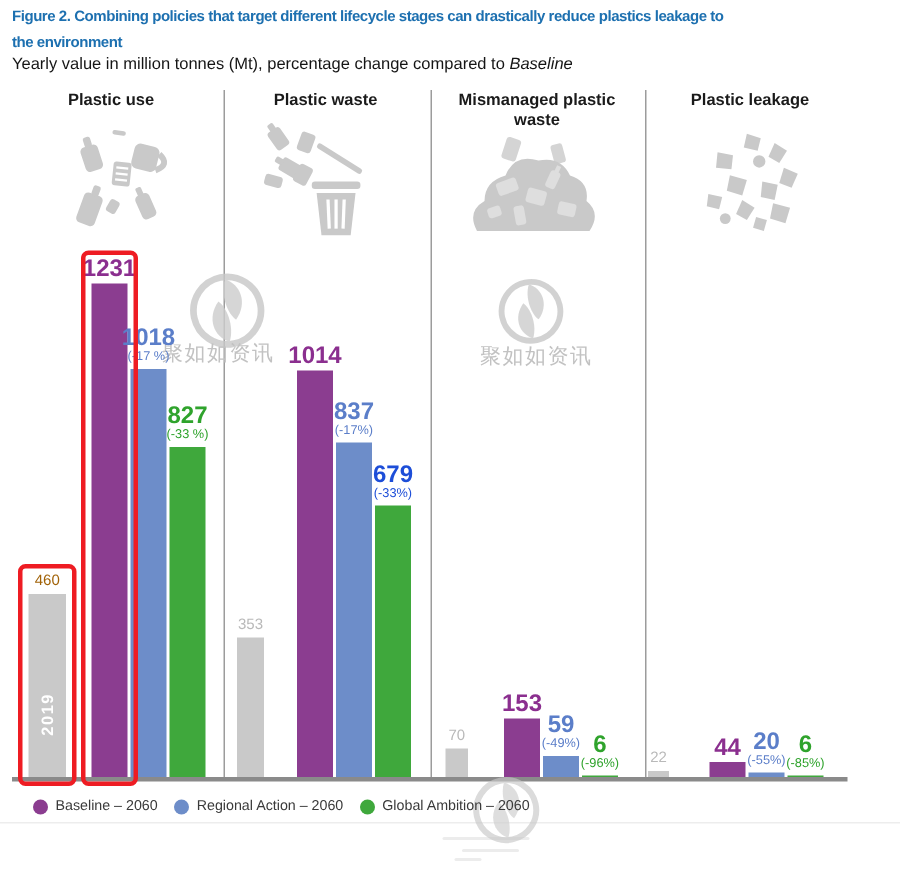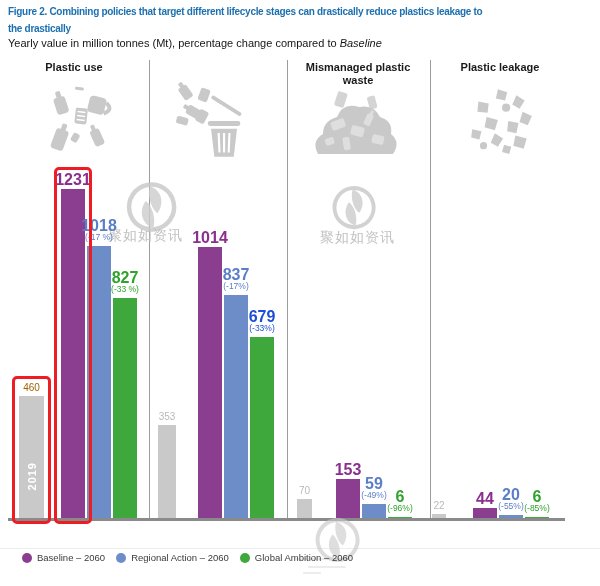--- a/index.html
+++ b/index.html
@@ -20,38 +20,38 @@
   .bar{position:absolute;z-index:4;}
   .bar-label{position:absolute;text-align:center;z-index:5;line-height:13px;}
   .bar-label .val{display:block;font-weight:bold;font-size:16px;line-height:13px;}
   .bar-label .pct{display:block;font-size:8.5px;line-height:11px;}
   .bar-label.gray .val{font-weight:normal;font-size:10px;line-height:12px;}
   .inside-label{position:absolute;bottom:30px;left:50%;writing-mode:vertical-rl;
     transform:translateX(-50%) rotate(180deg);color:#fff;font-weight:bold;font-size:11px;
     letter-spacing:1px;z-index:5;}
   .axis{position:absolute;left:8px;top:518px;width:557px;height:3px;background:#8a8a8a;z-index:6;}
   .hl-box{position:absolute;border:3px solid #ee1c23;border-radius:5px;z-index:20;background:transparent;}
-  .legend{position:absolute;left:22px;top:532px;display:flex;align-items:center;gap:11px;z-index:8;margin-top:20px;}
+  .legend{position:absolute;left:22px;top:532px;display:flex;align-items:center;gap:11px;z-index:8;}
   .legend-item{display:flex;align-items:center;gap:5px;}
   .legend-dot{width:10px;height:10px;border-radius:50%;}
   .legend-label{font-size:9.5px;color:#3a3a3a;}
   .wm-logo{position:absolute;z-index:2;opacity:0.8;transform:rotate(-12deg);}
   .wm-logo.front{z-index:7;opacity:0.65;}
   .wm-text{position:absolute;z-index:2;font-size:14px;color:#c2c2c2;letter-spacing:1px;white-space:nowrap;}
   .faint-line{position:absolute;left:0;top:548px;width:600px;height:1px;background:#ededed;z-index:0;}
   .stroke{position:absolute;height:2px;background:#ececec;border-radius:2px;z-index:0;}
 </style>
 </head>
 <body>
 
 <div class="stage">
 
   <div class="fig-title">
     <span class="tl">Figure 2. Combining policies that target different lifecycle stages can drastically reduce plastics leakage to</span>
-    <span class="tl">the drastically</span>
+    <span class="tl">the environment</span>
   </div>
 
   <div class="fig-subtitle">
     <span>Yearly value in million tonnes (Mt), percentage change compared to </span><em>Baseline</em>
   </div>
 
   <div class="chart" id="chart">
 
     <div class="divider" style="left:148.5px"></div>
     <div class="divider" style="left:287px"></div>
@@ -201,20 +201,21 @@
       <div class="bar" style="left: 87px; top: 246px; width: 24px; height: 274px; background: rgb(109, 141, 201);"></div>
       <div class="bar-label" style="left: 69px; top: 219px; width: 60px; color: rgb(91, 126, 201);">
         <span class="val">1018</span>
         <span class="pct">(-17 %)</span>
       </div>
       <div class="bar" style="left: 113px; top: 298px; width: 24px; height: 222px; background: rgb(63, 168, 60);"></div>
       <div class="bar-label" style="left: 95px; top: 271px; width: 60px; color: rgb(47, 163, 44);">
         <span class="val">827</span>
         <span class="pct">(-33 %)</span>
       </div>
+      <div class="panel-title" style="left: 152px; width: 130px;">Plastic waste</div>
       <div class="bar" style="left: 158px; top: 425px; width: 18px; height: 95px; background: rgb(201, 201, 201);"></div>
       <div class="bar-label gray" style="left: 137px; top: 411px; width: 60px; color: rgb(185, 185, 185);">
         <span class="val">353</span>
       </div>
       <div class="bar" style="left: 198px; top: 247px; width: 24px; height: 273px; background: rgb(139, 61, 144);"></div>
       <div class="bar-label" style="left: 180px; top: 231px; width: 60px; color: rgb(139, 47, 143);">
         <span class="val">1014</span>
       </div>
       <div class="bar" style="left: 224px; top: 295px; width: 24px; height: 225px; background: rgb(109, 141, 201);"></div>
       <div class="bar-label" style="left: 206px; top: 268px; width: 60px; color: rgb(91, 126, 201);">

